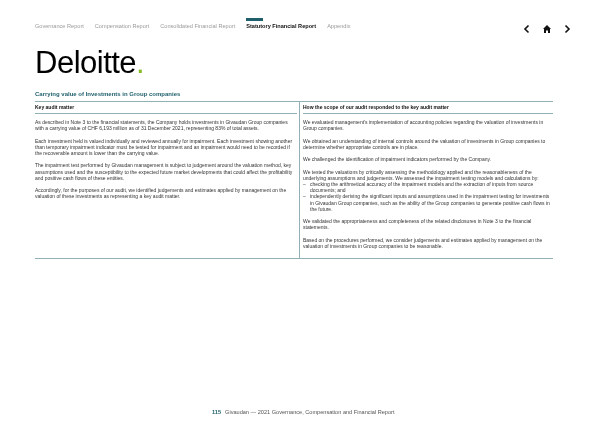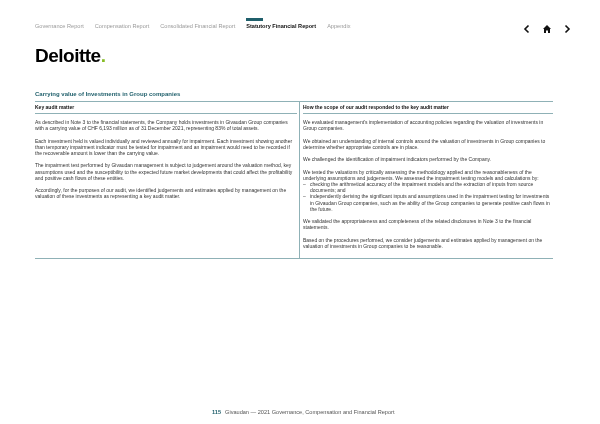--- a/index.html
+++ b/index.html
@@ -3,21 +3,21 @@
 <meta charset="utf-8">
 <style>
   html, body { margin:0; padding:0; }
   body { width:600px; height:424px; background:#ffffff; position:relative; overflow:hidden; font-family:"Liberation Sans", sans-serif; color:#333; }
   .topnav { position:absolute; top:23px; left:35px; display:flex; gap:11px; font-size:5.6px; }
   .topnav .nav-item { color:#9a9a9a; white-space:nowrap; position:relative; cursor:pointer; }
   .topnav .nav-item.active { color:#111; font-weight:bold; }
   .topnav .nav-item.active::before { content:""; position:absolute; left:0; top:-5px; width:17px; height:3px; background:#1f5f6b; }
   .navicons { position:absolute; top:20px; left:522px; display:flex; gap:10px; align-items:center; }
   .navicons span { display:block; width:10px; height:10px; cursor:pointer; }
-  .logo { position:absolute; top:45px; left:35px; font-size:19px; font-weight:bold; color:#000; letter-spacing:-0.5px; font-family:"Liberation Sans", sans-serif; }
+  .logo { position:absolute; top:45px; left:35px; font-size:31px; font-weight:normal; color:#000; letter-spacing:-0.5px; font-family:"Liberation Sans", sans-serif; }
   .logo .dot { color:#86bc25; }
   .section-title { position:absolute; top:91px; left:35px; font-size:6px; font-weight:bold; color:#1f5f6b; }
   .rule { position:absolute; left:35px; width:518px; height:1px; background:#8fb1b6; }
   .table { position:absolute; top:104px; left:35px; width:518px; font-size:5px; line-height:6.2px; color:#333; }
   .col { position:absolute; top:0; }
   .col-left { left:0; width:262px; }
   .col-right { left:268px; width:250px; }
   .vdivider { position:absolute; left:264px; top:-2px; width:1px; height:156px; background:#8fb1b6; }
   .th { font-weight:bold; color:#111; height:9px; }
   .hline { position:absolute; top:9px; height:1px; background:#8fb1b6; }

